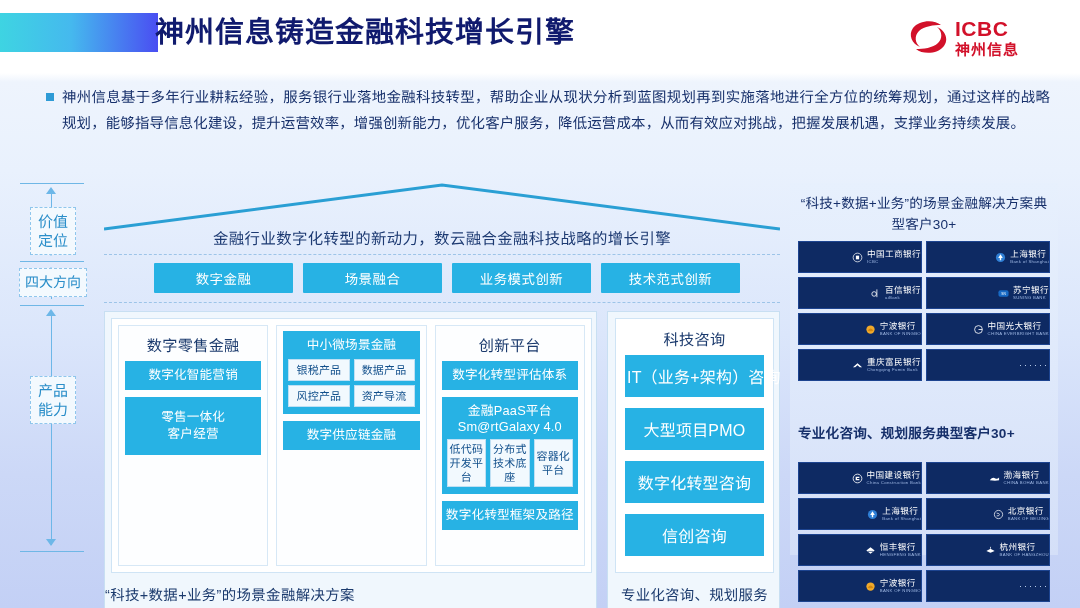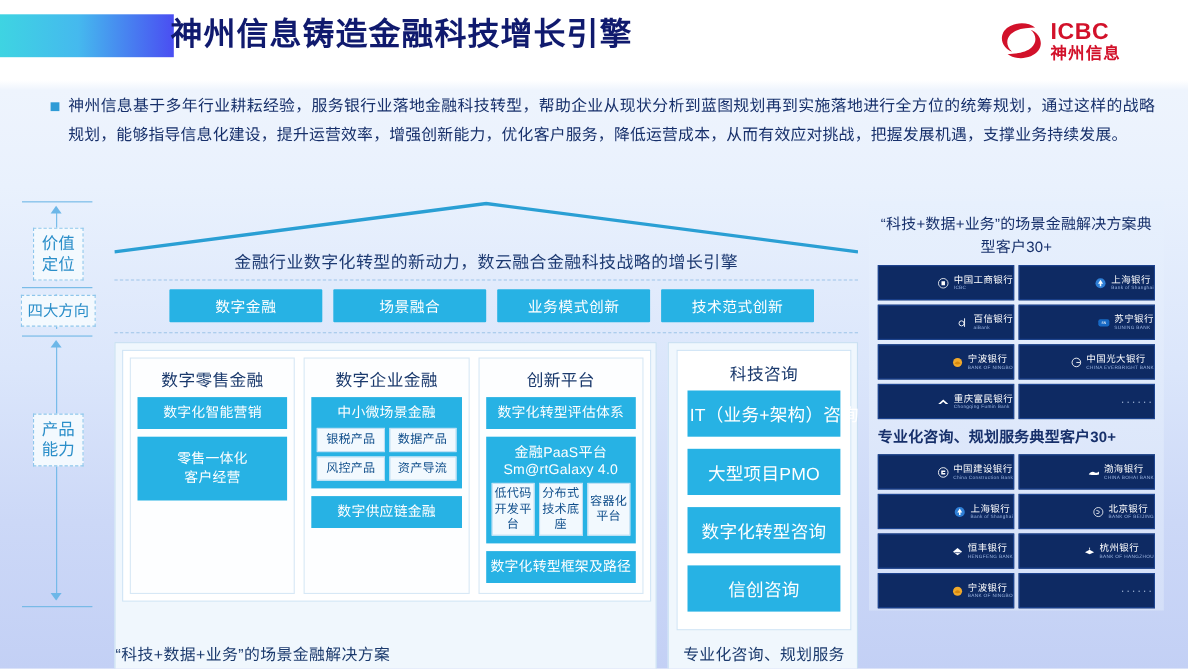--- a/index.html
+++ b/index.html
@@ -160,21 +160,21 @@
   .prod-wrap { position: absolute; left: 0; top: 128px; width: 676px; height: 300px; }
 
   .panel-main {
     position: absolute; left: 0; top: 0;
     width: 493px; height: 300px;
     background: #f0f7fd;
     border: 1px solid #c8dff2;
   }
   .panel-main-inner {
     position: absolute; left: 6px; top: 6px;
-    width: 481px; height: 229px;
+    width: 481px; height: 255px;
     background: #ffffff;
     border: 1px solid #cfe4f5;
     display: flex; gap: 8px; padding: 6px;
   }
   .panel-caption {
     position: absolute; left: 0; bottom: 6px;
     width: 493px; 
     font-size: 14.4px; color: #1b3a6d; letter-spacing: 0.4px;
   }
 
@@ -268,21 +268,21 @@
     left: 790px; top: 183px;
     width: 268px; height: 372px;
     background: linear-gradient(180deg, #e7f0fd 0%, #dfe9fb 50%, #d4dff8 100%);
     padding: 8px 8px 6px;
   }
   .rp-heading {
     font-size: 13.6px; color: #17306b; line-height: 21px;
     text-align: center; letter-spacing: 0.2px;
     padding: 2px 0 6px;
   }
-  .rp-heading.left2 { text-align: left; padding: 6px 0 5px; font-weight: 600; }
+  .rp-heading.left2 { text-align: left; padding: 6px 0 18px; font-weight: 600; margin-top: 36px; }
   .logo-grid { display: grid; grid-template-columns: 1fr 1fr; gap: 4px; }
   .logo-cell {
     background: #0e2a63;
     border: 1px solid #1d4490;
     height: 32px;
     display: flex; align-items: center; justify-content: flex-end;
     gap: 4px;
     overflow: hidden;
   }
   .logo-cell .mk { flex: none; display: flex; align-items: center; }
@@ -367,21 +367,20 @@
           <div class="col">
             <div class="col-title">数字零售金融</div>
             <div class="blk">数字化智能营销</div>
             <div class="blk tall">
               <span>零售一体化</span><br>
               <span>客户经营</span>
             </div>
           </div>
 
           <div class="col">
-            <div class="col-title">数字企业金融</div>
             <div class="blk group">
               <div class="group-title">中小微场景金融</div>
               <div class="chips">
                 <span class="chip">银税产品</span>
                 <span class="chip">数据产品</span>
                 <span class="chip">风控产品</span>
                 <span class="chip">资产导流</span>
               </div>
             </div>
             <div class="blk">数字供应链金融</div>

